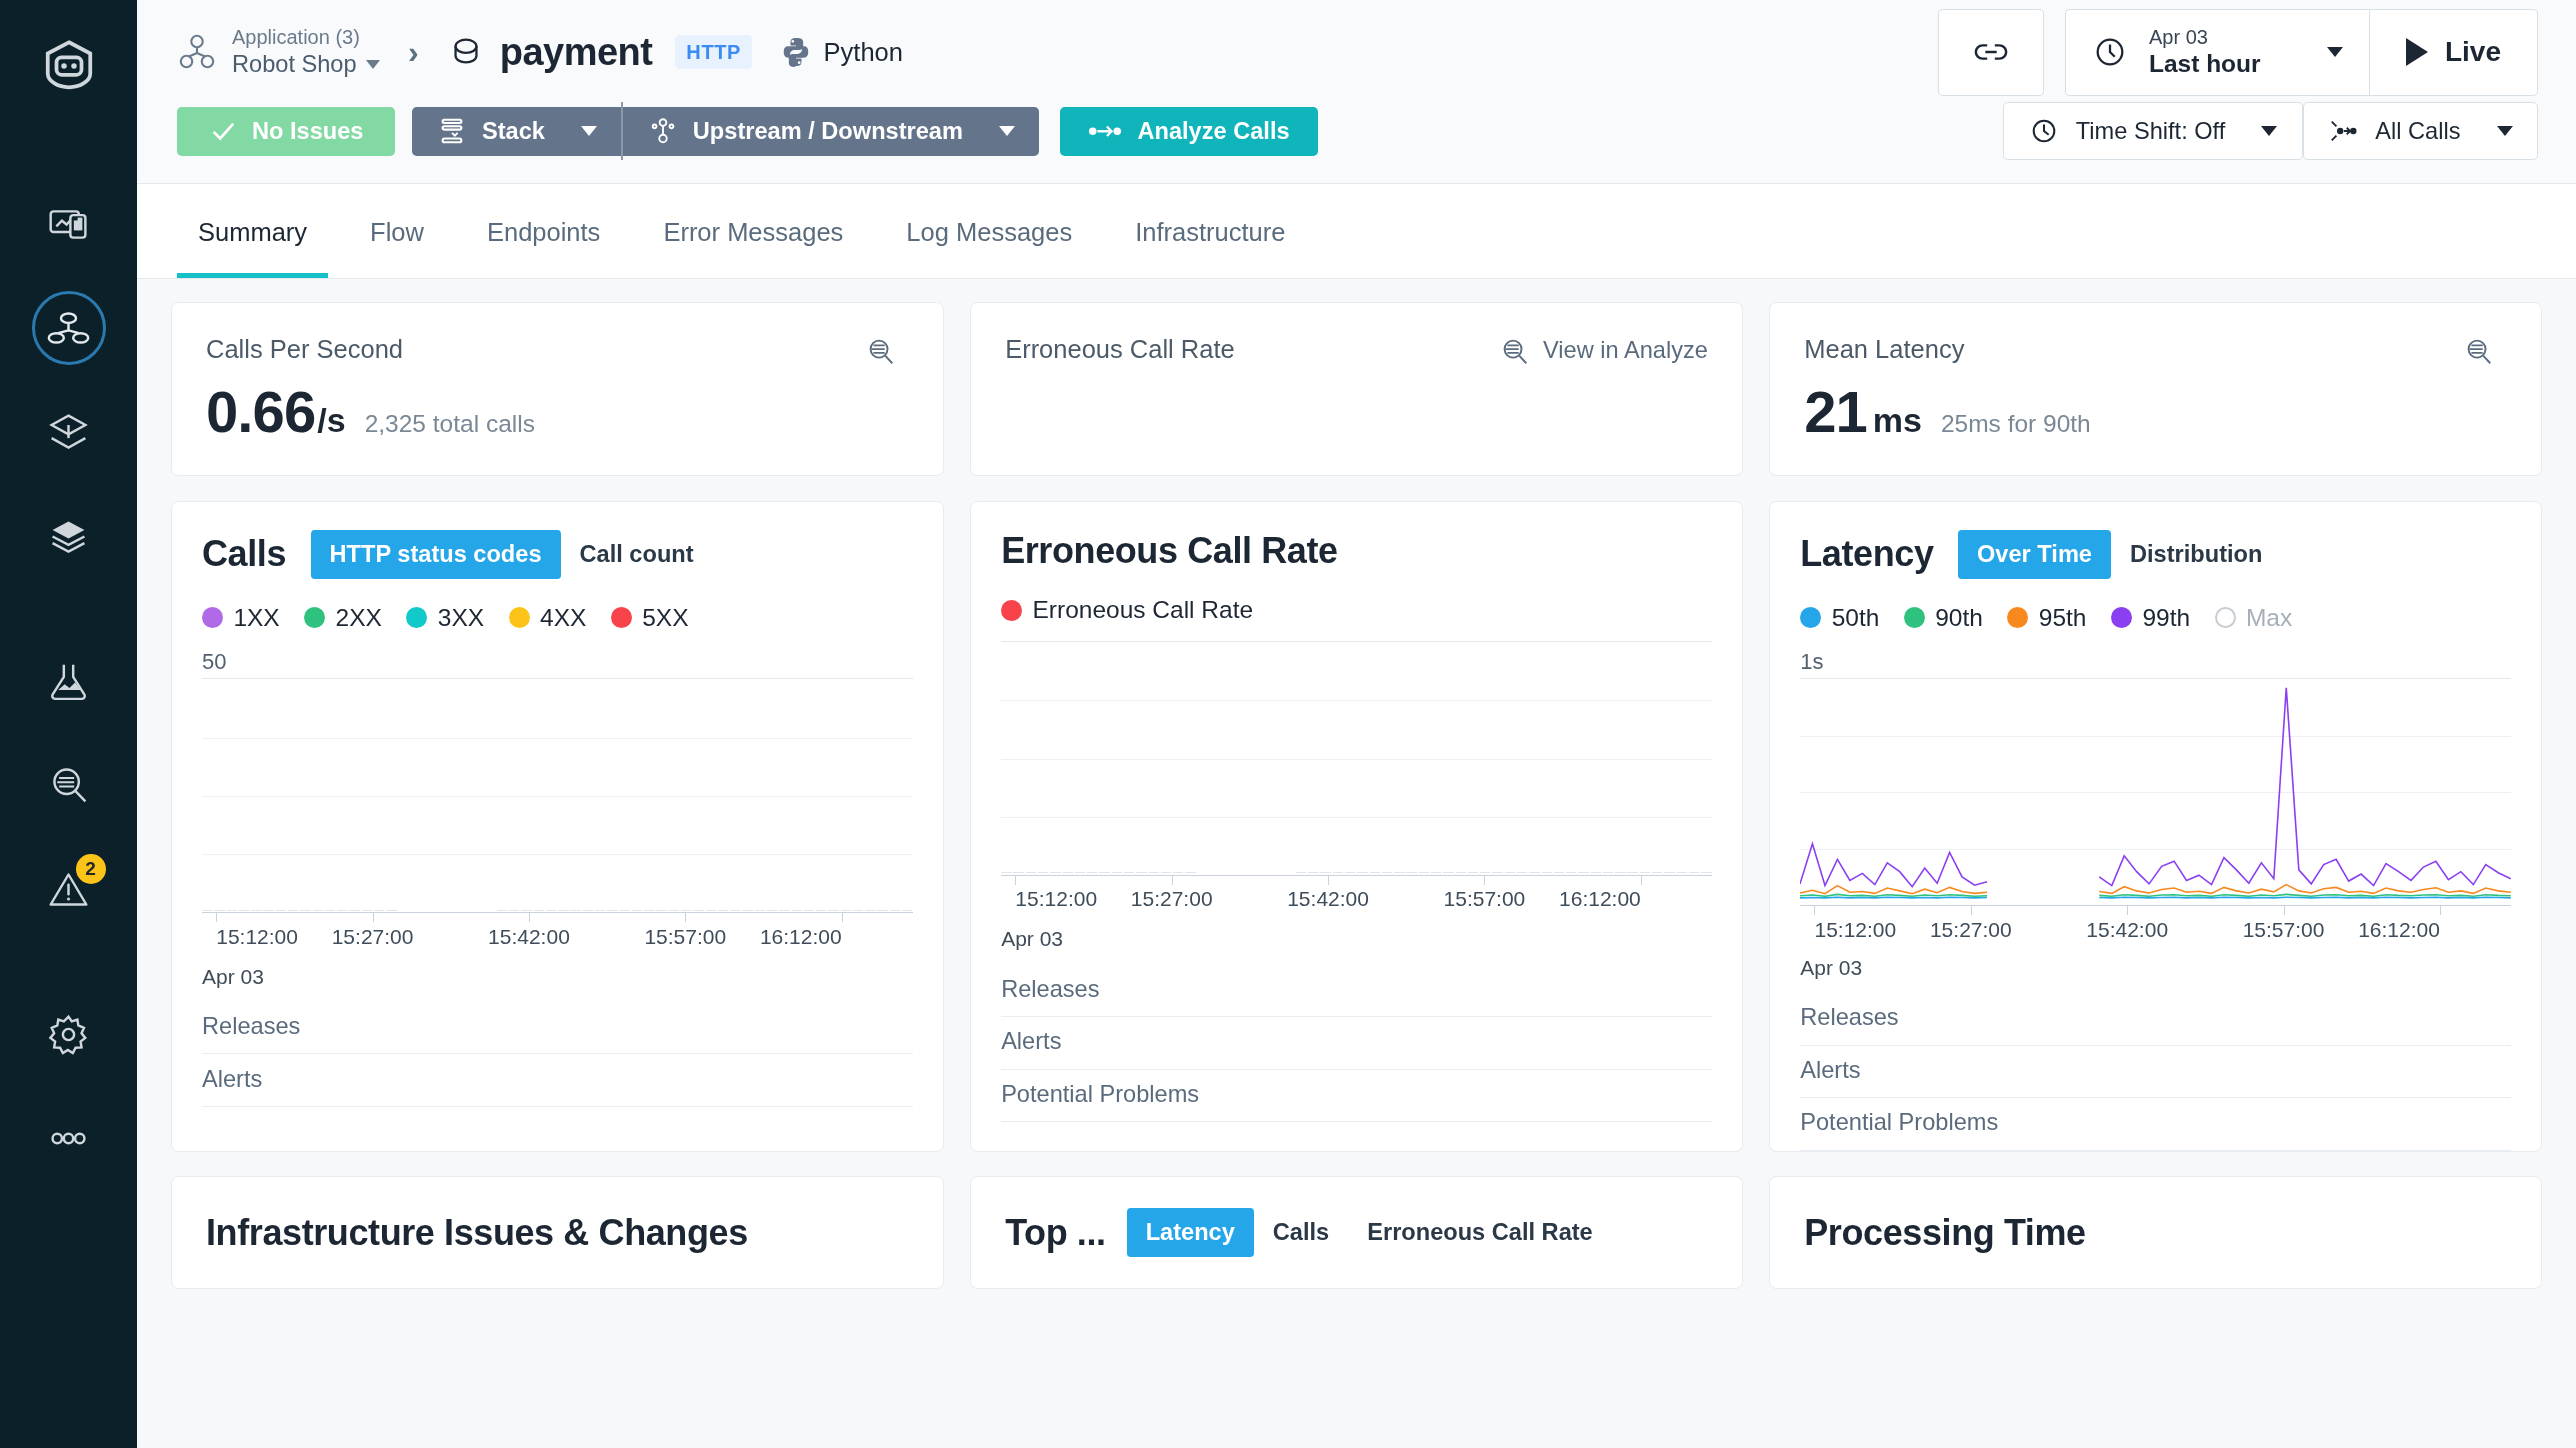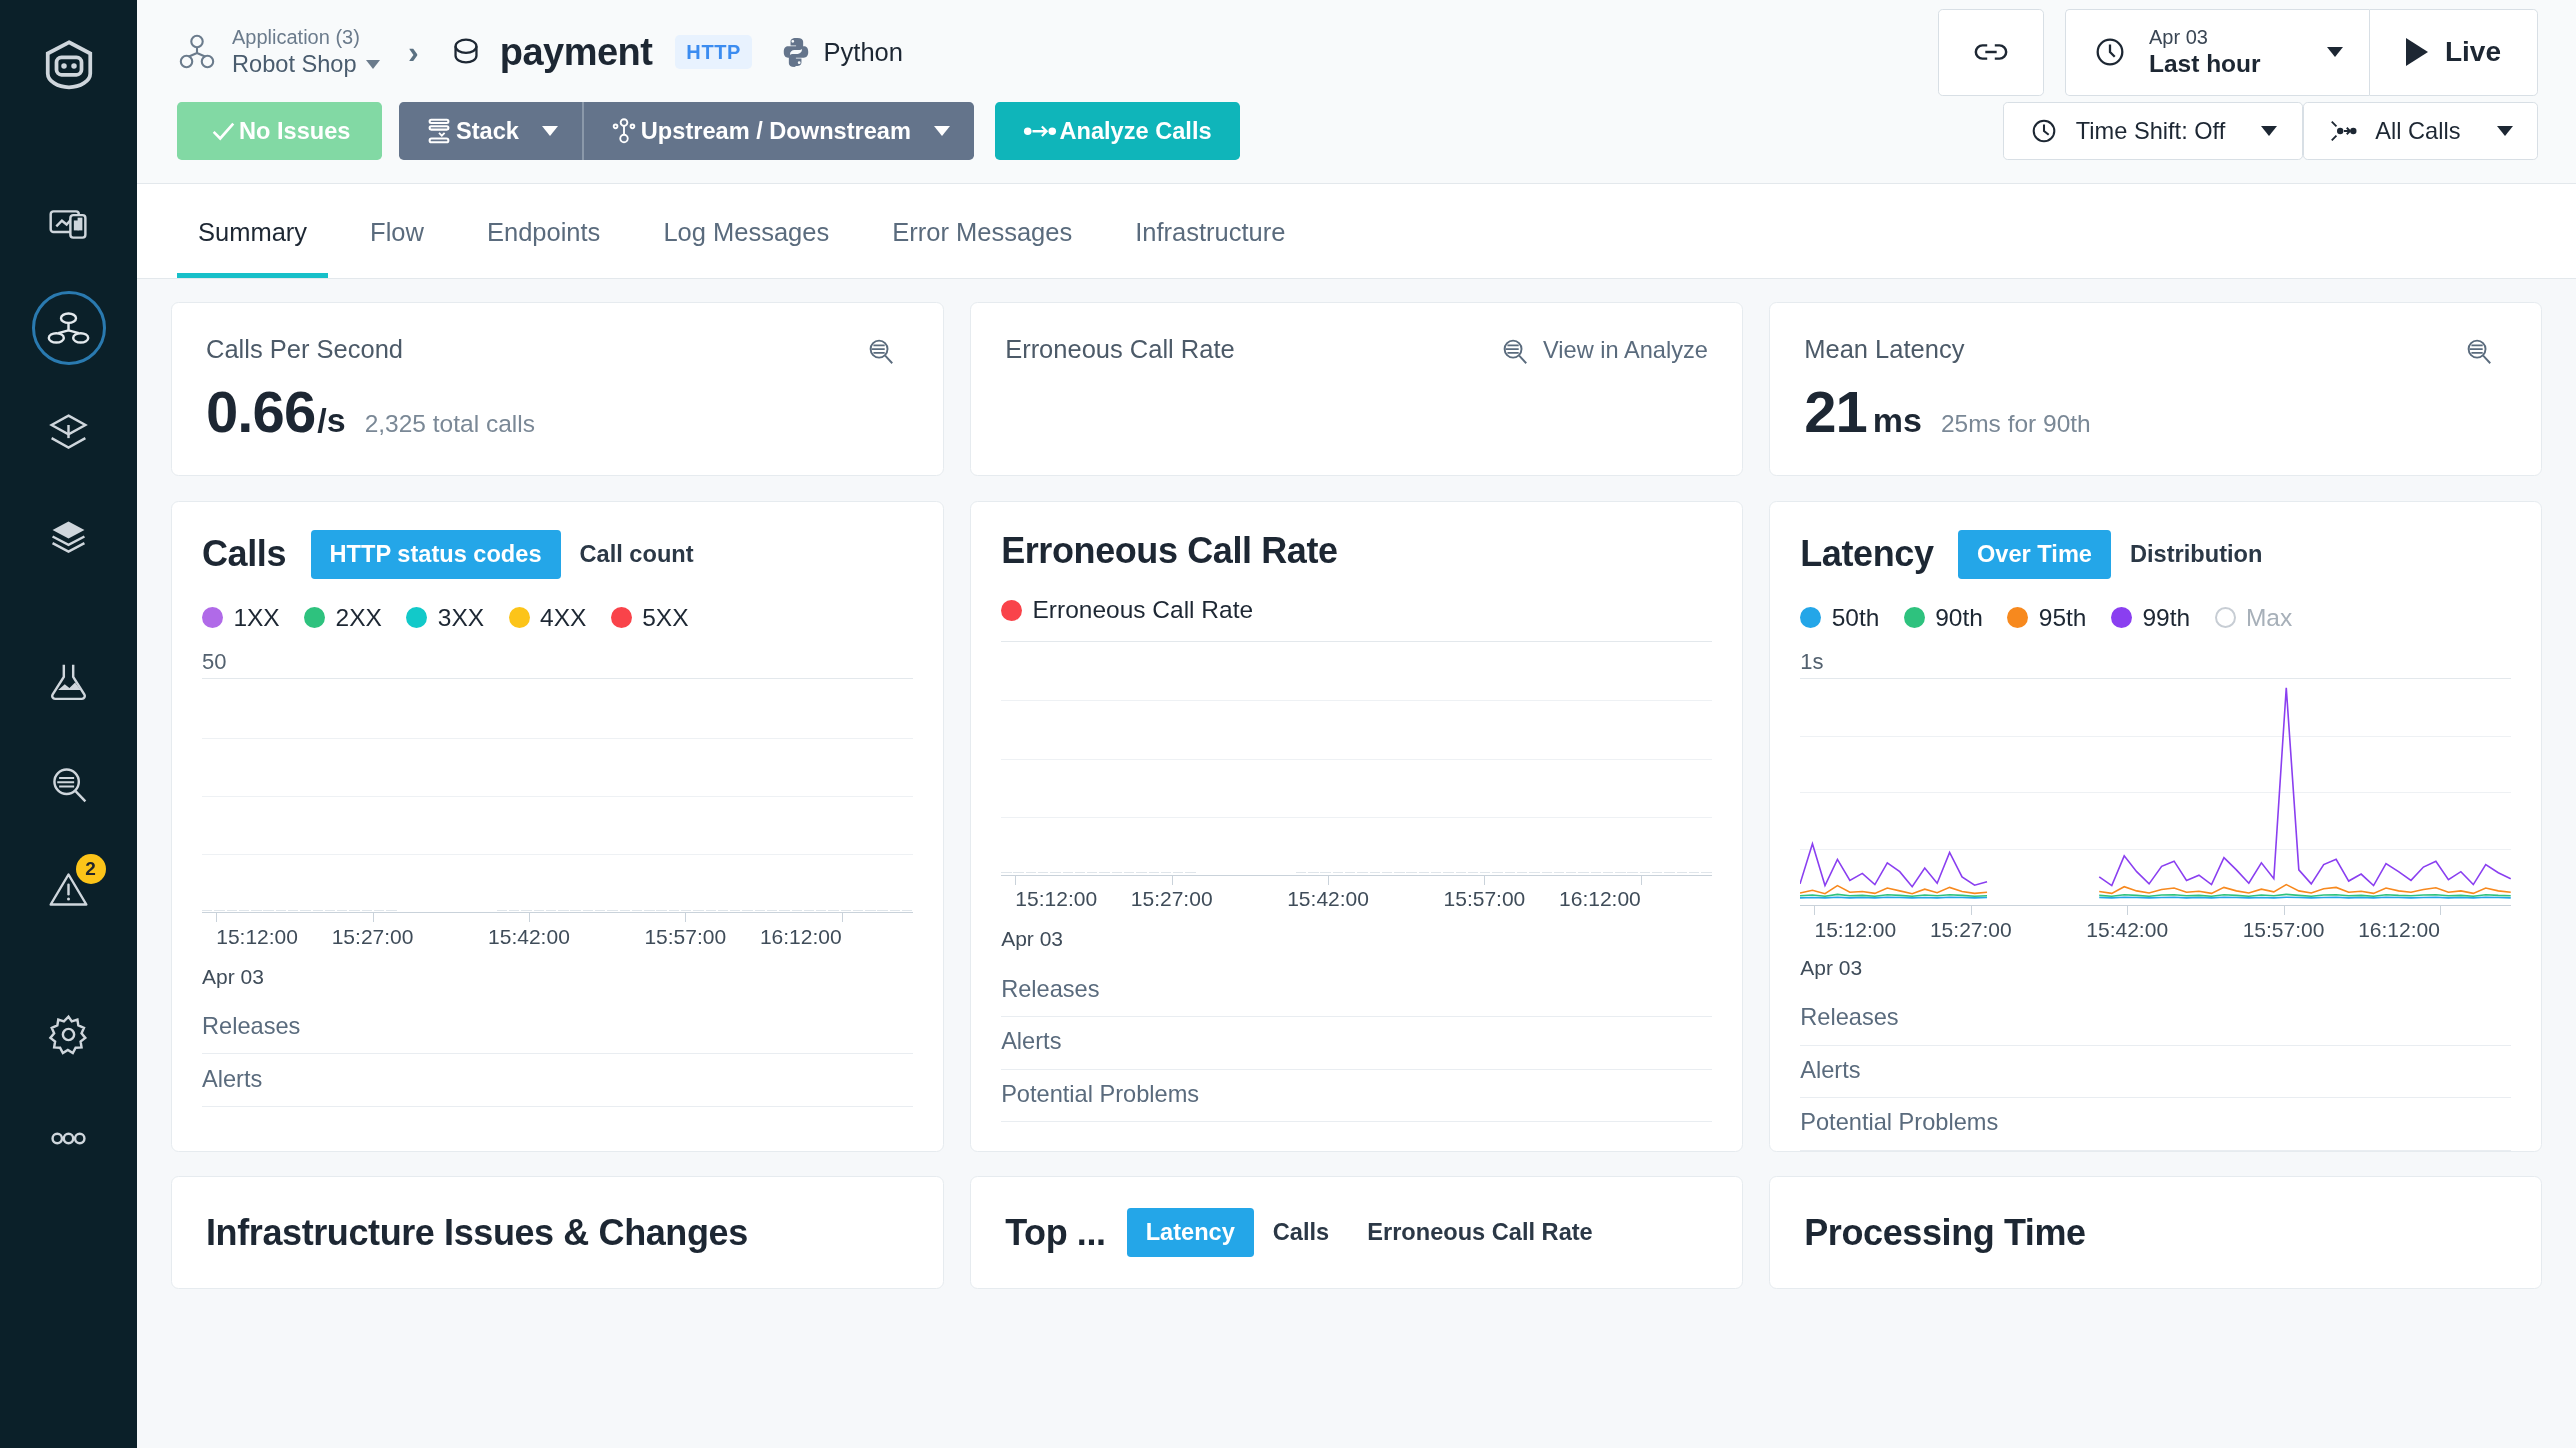--- a/index.html
+++ b/index.html
@@ -77,21 +77,21 @@
   .time-main { font-size: 24.5px; font-weight: bold; }
   .live {
     display: flex; align-items: center; gap: 17px; background: #fff;
     border: 0.9px solid #d8dfe5; border-radius: 0 4.7px 4.7px 0; padding: 0 36px;
     font-size: 28px; font-weight: bold; cursor: pointer; height: 87px;
   }
   .play { width: 0; height: 0; border-top: 14px solid transparent; border-bottom: 14px solid transparent; border-left: 22.6px solid #1d2733; }
 
   .hdr-row2 { display: flex; align-items: center; padding: 13.2px 0 22.6px 0; }
   .pill {
-    height: 58px; display: flex; align-items: center; gap: 2px;
+    height: 49px; display: flex; align-items: center; gap: 15px;
     padding: 0 24.5px; font-size: 23.6px; border-radius: 4.7px; cursor: pointer;
   }
   .pill-green { background: #82d9a4; color: #fff; font-weight: bold; margin-right: 17px; padding: 0 32px; }
   .pill-green svg { width: 28px; height: 28px; }
   .pill-slate { background: #64748b; color: #fff; font-weight: bold; }
   .pill-slate svg { width: 30px; height: 30px; }
   .slate-group { display: flex; align-items: center; }
   .slate-div { width: 1.9px; height: 58px; background: #8b99aa; }
   .pill-teal { background: #0fb5ba; color: #fff; font-weight: bold; margin-left: 21px; padding: 0 28px; }
   .pill-teal svg { width: 34px; height: 24.5px; }
@@ -380,22 +380,22 @@
             <span class="caret-d" style="margin-left:19px"></span>
           </div>
         </div>
       </div>
     </div>
 
     <div class="tabs">
       <div class="tab active">Summary</div>
       <div class="tab">Flow</div>
       <div class="tab">Endpoints</div>
+      <div class="tab">Error Messages</div>
       <div class="tab">Log Messages</div>
-      <div class="tab">Error Messages</div>
       <div class="tab">Infrastructure</div>
     </div>
 
     <div class="content">
 
       <div class="row">
         <div class="card kpi">
           <div class="kpi-top">
             <span class="kpi-label">Calls Per Second</span>
             <span class="kpi-action">

